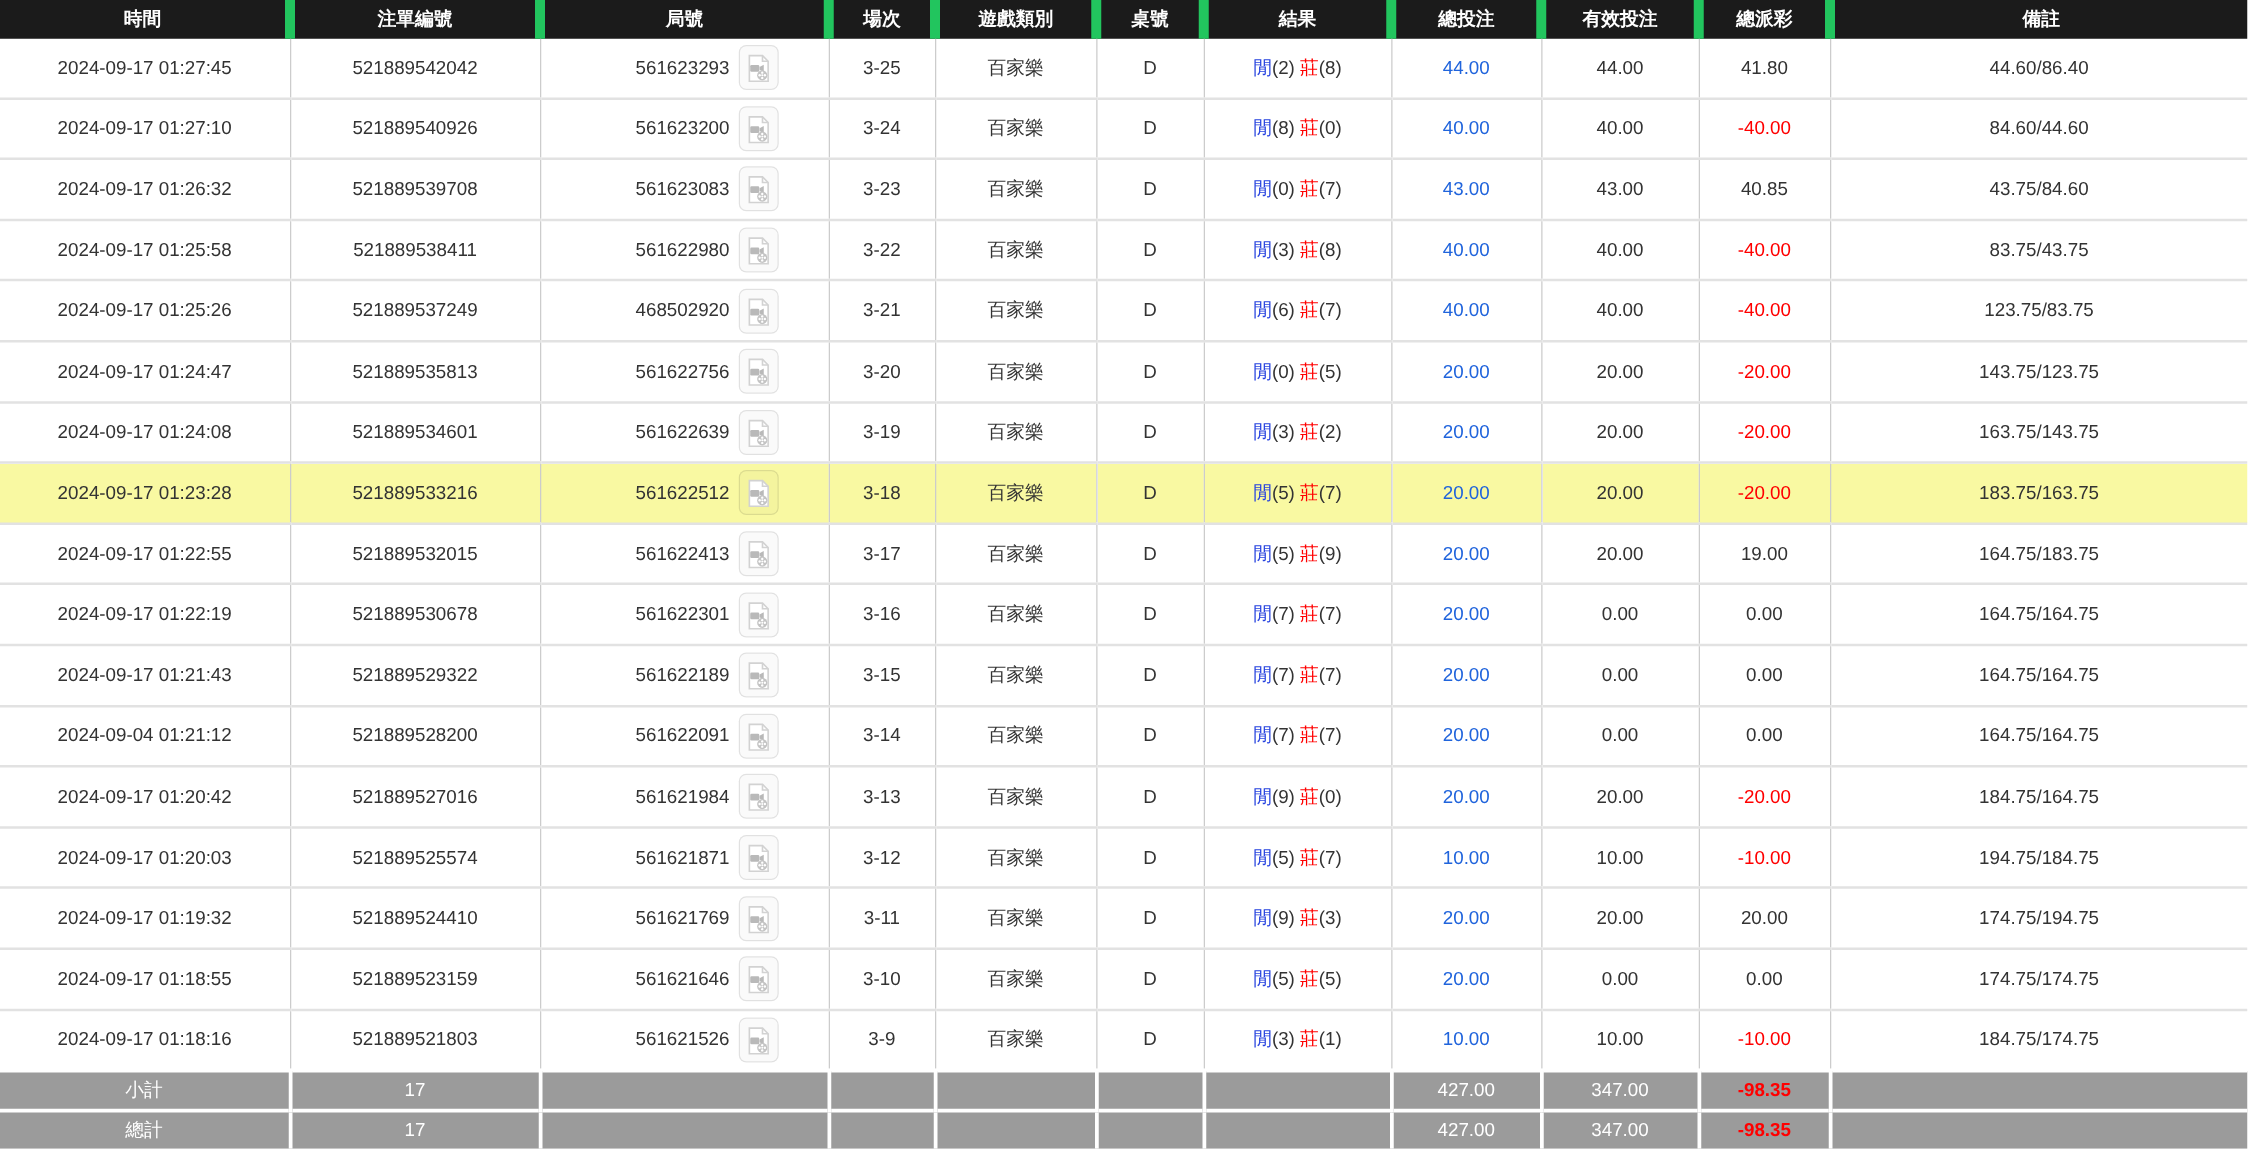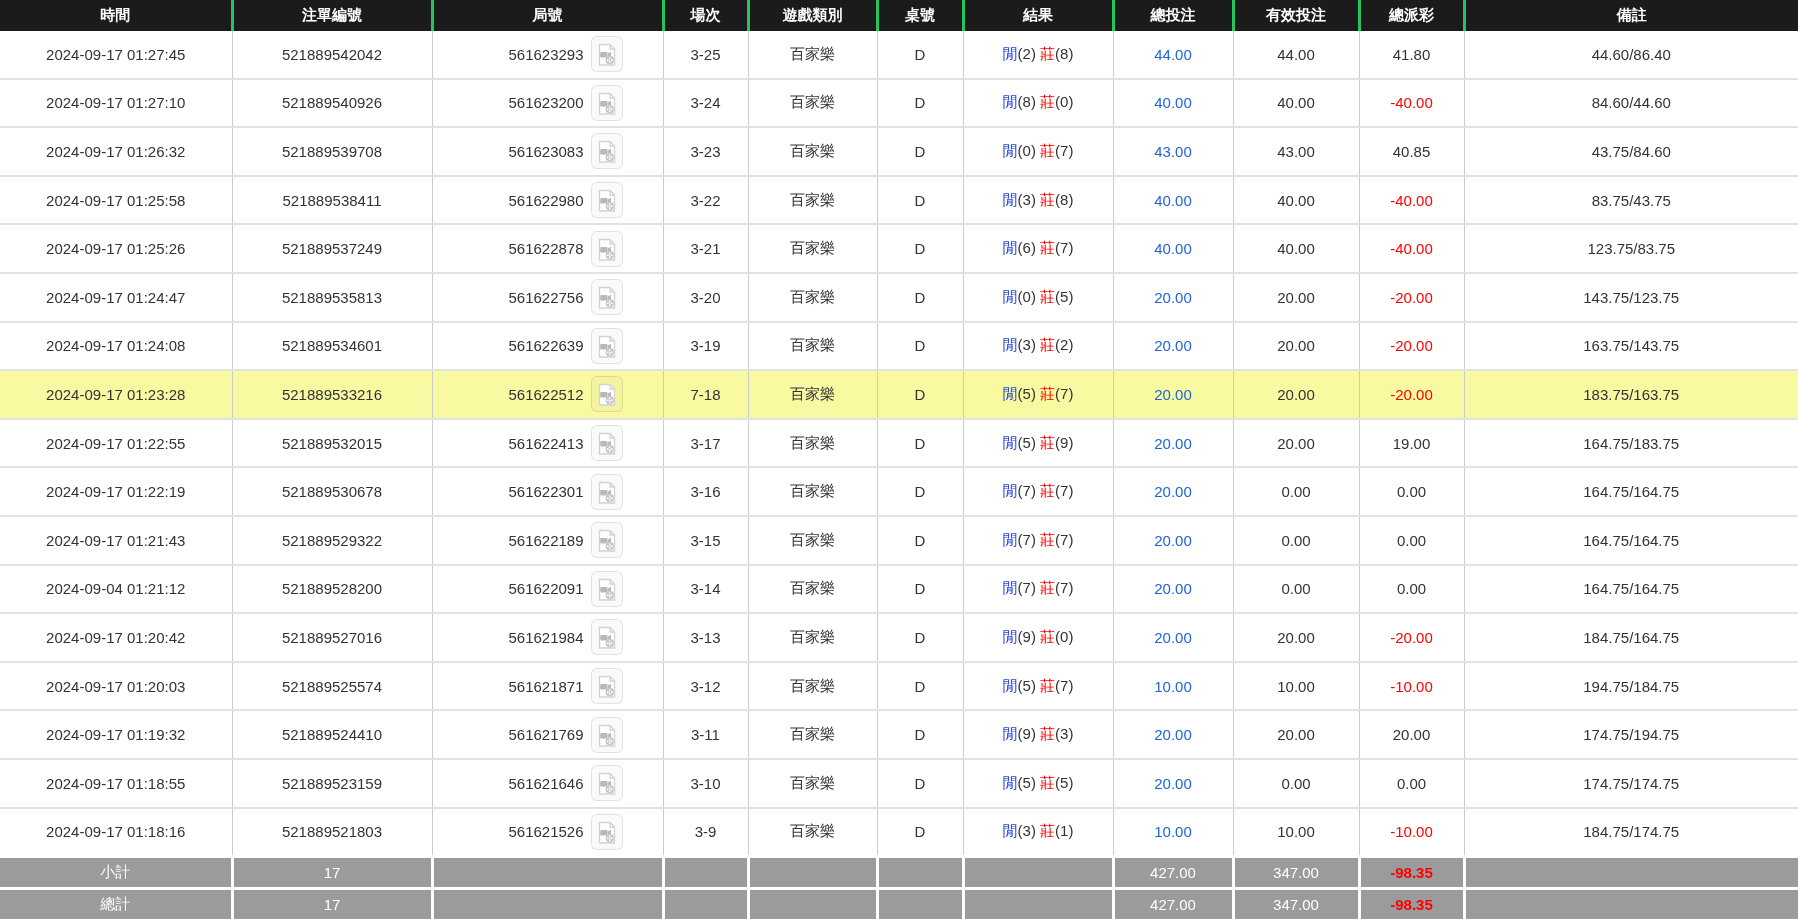--- a/index.html
+++ b/index.html
@@ -30,21 +30,21 @@
   col.c7{width:150px}  col.c8{width:120px}  col.c9{width:126px}
   col.c10{width:105px} col.c11{width:334px}
 
   thead th{
     background:var(--header-bg);
     color:var(--header-text);
     font-weight:bold;
     font-size:15px;
     height:31px;
     text-align:center;
-    border-right:3px solid #22c55e;
+    border-right:8px solid #22c55e;
     padding:0;
   }
   thead th:last-child{border-right:none;}
 
   tbody td{
     background:#ffffff;
     color:var(--text-dark);
     font-size:15px;
     text-align:center;
     height:46.6px;
@@ -270,21 +270,21 @@
     <td><span class="amount-blue">40.00</span></td>
     <td><span>40.00</span></td>
     <td><span class="negative">-40.00</span></td>
     <td><span>83.75/43.75</span></td>
   </tr>
       <tr>
     <td><span>2024-09-17 01:25:26</span></td>
     <td><span>521889537249</span></td>
     <td>
       <div class="round-wrap">
-        <span>561622878</span>
+        <span>468502920</span>
         <button class="video-btn">
           <span>
             <svg width="20" height="24" viewBox="0 0 20 24">
               <path d="M2.5 1.5 h10.5 l4.5 4.5 v16 h-15 z" fill="#ffffff" stroke="#d2d2d2" stroke-width="1.3"></path>
               <path d="M13 1.5 v4.5 h4.5" fill="none" stroke="#d2d2d2" stroke-width="1.3"></path>
               <rect x="3.2" y="9" width="7.2" height="5.4" rx="1" fill="#b9b9b9"></rect>
               <path d="M10.6 10.6 L14 8.8 v5.8 L10.6 12.8 z" fill="#b9b9b9"></path>
               <circle cx="12.8" cy="17.2" r="4.1" fill="#c4c4c4"></circle>
               <circle cx="12.8" cy="15.1" r="0.95" fill="#ffffff"></circle>
               <circle cx="10.7" cy="17.2" r="0.95" fill="#ffffff"></circle>
@@ -397,21 +397,21 @@
               <circle cx="12.8" cy="15.1" r="0.95" fill="#ffffff"></circle>
               <circle cx="10.7" cy="17.2" r="0.95" fill="#ffffff"></circle>
               <circle cx="14.9" cy="17.2" r="0.95" fill="#ffffff"></circle>
               <circle cx="12.8" cy="19.3" r="0.95" fill="#ffffff"></circle>
               <circle cx="12.8" cy="17.2" r="0.8" fill="#ffffff"></circle>
             </svg>
           </span>
         </button>
       </div>
     </td>
-    <td><span>7-18</span></td>
+    <td><span>3-18</span></td>
     <td><span>百家樂</span></td>
     <td><span>D</span></td>
     <td>
       <span class="player">閒</span><span class="result-score">(5)</span>
       <span class="banker">莊</span><span class="result-score">(7)</span>
     </td>
     <td><span class="amount-blue">20.00</span></td>
     <td><span>20.00</span></td>
     <td><span class="negative">-20.00</span></td>
     <td><span>183.75/163.75</span></td>

